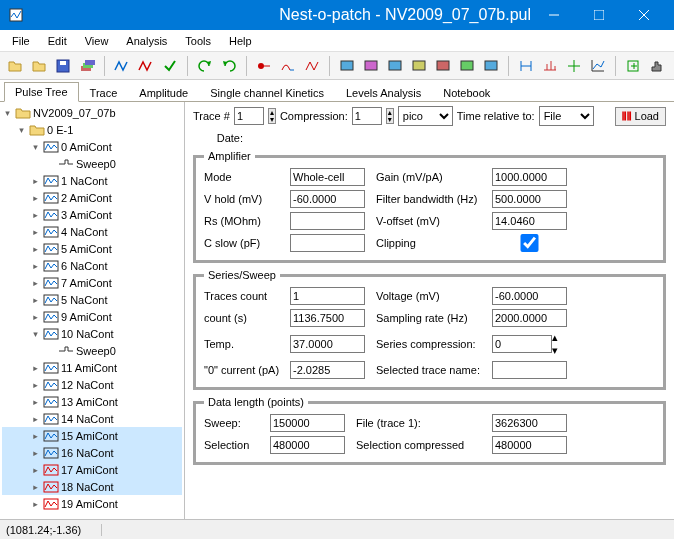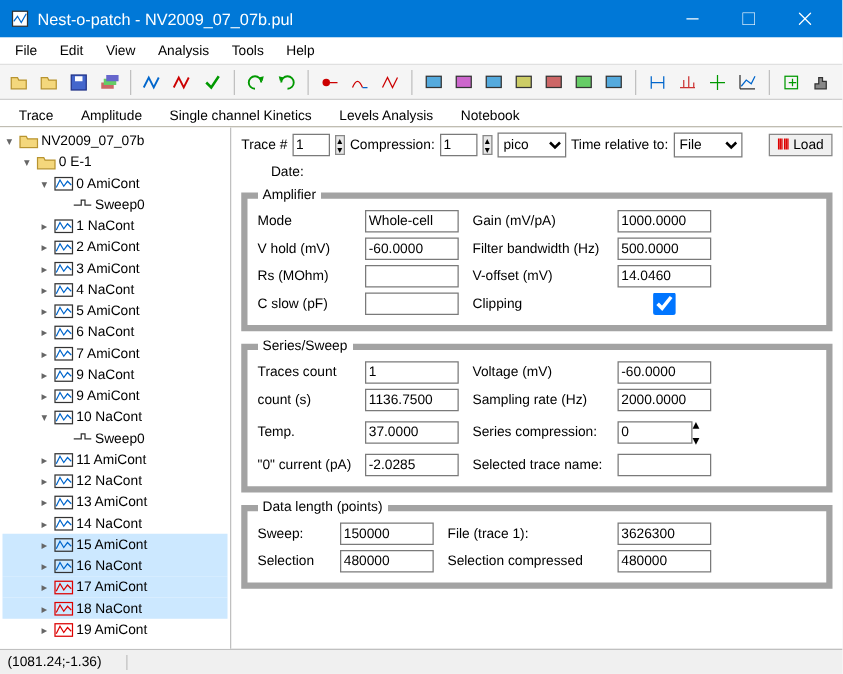--- a/index.html
+++ b/index.html
@@ -1,19 +1,19 @@
 <!DOCTYPE html>
 <html><head>
 <meta charset="utf-8">
 <style>
 * { margin: 0; padding: 0; box-sizing: border-box; font-family: "Segoe UI", Tahoma, sans-serif; font-size: 11px; }
 body { background: #f0f0f0; width: 674px; height: 539px; overflow: hidden; }
 
 .titlebar { background: #0078d7; color: #fff; height: 30px; display: flex; align-items: center; padding: 0 8px; }
-.titlebar .title { flex: 1; font-size: 13px; }
+.titlebar .title { flex: 1; font-size: 16px; text-align: right; }
 .titlebar .winbtns { display: flex; gap: 0; }
 .titlebar .winbtn { width: 45px; height: 30px; display: flex; align-items: center; justify-content: center; cursor: pointer; }
 
 .menubar { background: #fff; height: 22px; display: flex; align-items: center; padding: 0 4px; gap: 2px; border-bottom: 1px solid #e0e0e0; }
 .menubar .menu { padding: 2px 8px; cursor: pointer; }
 
 .toolbar { background: #f5f5f5; height: 28px; display: flex; align-items: center; padding: 0 4px; gap: 2px; border-bottom: 1px solid #d0d0d0; }
 .toolbar .sep { width: 1px; height: 20px; background: #c0c0c0; margin: 0 4px; }
 .toolbar .tbtn { width: 22px; height: 22px; display: flex; align-items: center; justify-content: center; cursor: pointer; border: 1px solid transparent; }
 
@@ -41,21 +41,21 @@
 .row1 input.wide { width: 30px; }
 .row1 select { height: 20px; border: 1px solid #7a7a7a; background: #fff; }
 .row1 .spinner { font-size: 8px; line-height: 7px; border: 1px solid #888; background: #e8e8e8; padding: 0 1px; cursor: pointer; }
 .loadbtn { border: 1px solid #888; background: #f0f0f0; padding: 2px 6px; cursor: pointer; display: flex; align-items: center; gap: 3px; }
 .loadbtn .red { color: #d00; font-weight: bold; }
 
 .daterow { display: flex; align-items: center; gap: 16px; margin-bottom: 6px; }
 .daterow label { width: 50px; text-align: right; }
 .daterow input { width: 130px; height: 18px; border: 1px solid #7a7a7a; padding: 0 2px; }
 
-fieldset { border: 5px solid #a3a3a3; padding: 6px 8px 8px 8px; margin-bottom: 6px; }
+fieldset { border: 3px solid #a3a3a3; padding: 6px 8px 8px 8px; margin-bottom: 6px; }
 fieldset legend { padding: 0 4px; font-size: 11px; }
 .fgrid { display: grid; grid-template-columns: 80px 80px 110px 80px; gap: 4px 6px; align-items: center; }
 .fgrid label { text-align: left; white-space: nowrap; }
 .fgrid input { height: 18px; border: 1px solid #7a7a7a; padding: 0 2px; width: 75px; }
 .fgrid .chk { justify-self: start; }
 .fgrid .withspin { display: flex; align-items: center; }
 .fgrid .withspin input { width: 60px; }
 
 .statusbar { height: 20px; background: #f0f0f0; border-top: 1px solid #c0c0c0; display: flex; align-items: center; padding: 0 6px; gap: 30px; }
 .statusbar .cell { border-right: 1px solid #c0c0c0; padding-right: 20px; }
@@ -238,20 +238,21 @@
       </svg>
     </div>
   <div class="tbtn">
       <svg width="16" height="16">
         <path d="M3 13 v-4 h3 v-5 h3 v3 h3 v6 z" fill="#888" stroke="#333"></path>
       </svg>
     </div>
 </div>
 
 <div class="tabbar">
+  <div class="tab active">Pulse Tree</div>
   <div class="tab">Trace</div>
   <div class="tab">Amplitude</div>
   <div class="tab">Single channel Kinetics</div>
   <div class="tab">Levels Analysis</div>
   <div class="tab">Notebook</div>
 </div>
 
 <div class="content">
 
   <div class="treepanel">
@@ -363,21 +364,21 @@
           <span>7 AmiCont</span>
         </div>
         <div class="tree-node" style="padding-left: 28px;">
           <span class="exp">▸</span>
           <span class="icon">
             <svg class="series-icon" width="16" height="12">
               <rect x="1" y="1" width="14" height="10" fill="none" stroke="#333"></rect>
               <path d="M2 9 L5 3 L8 8 L11 4 L14 7" stroke="#06c" fill="none"></path>
             </svg>
           </span>
-          <span>9 NaCont</span>
+          <span>5 NaCont</span>
         </div>
         <div class="tree-node" style="padding-left: 28px;">
           <span class="exp">▸</span>
           <span class="icon">
             <svg class="series-icon" width="16" height="12">
               <rect x="1" y="1" width="14" height="10" fill="none" stroke="#333"></rect>
               <path d="M2 9 L5 3 L8 8 L11 4 L14 7" stroke="#06c" fill="none"></path>
             </svg>
           </span>
           <span>9 AmiCont</span>

